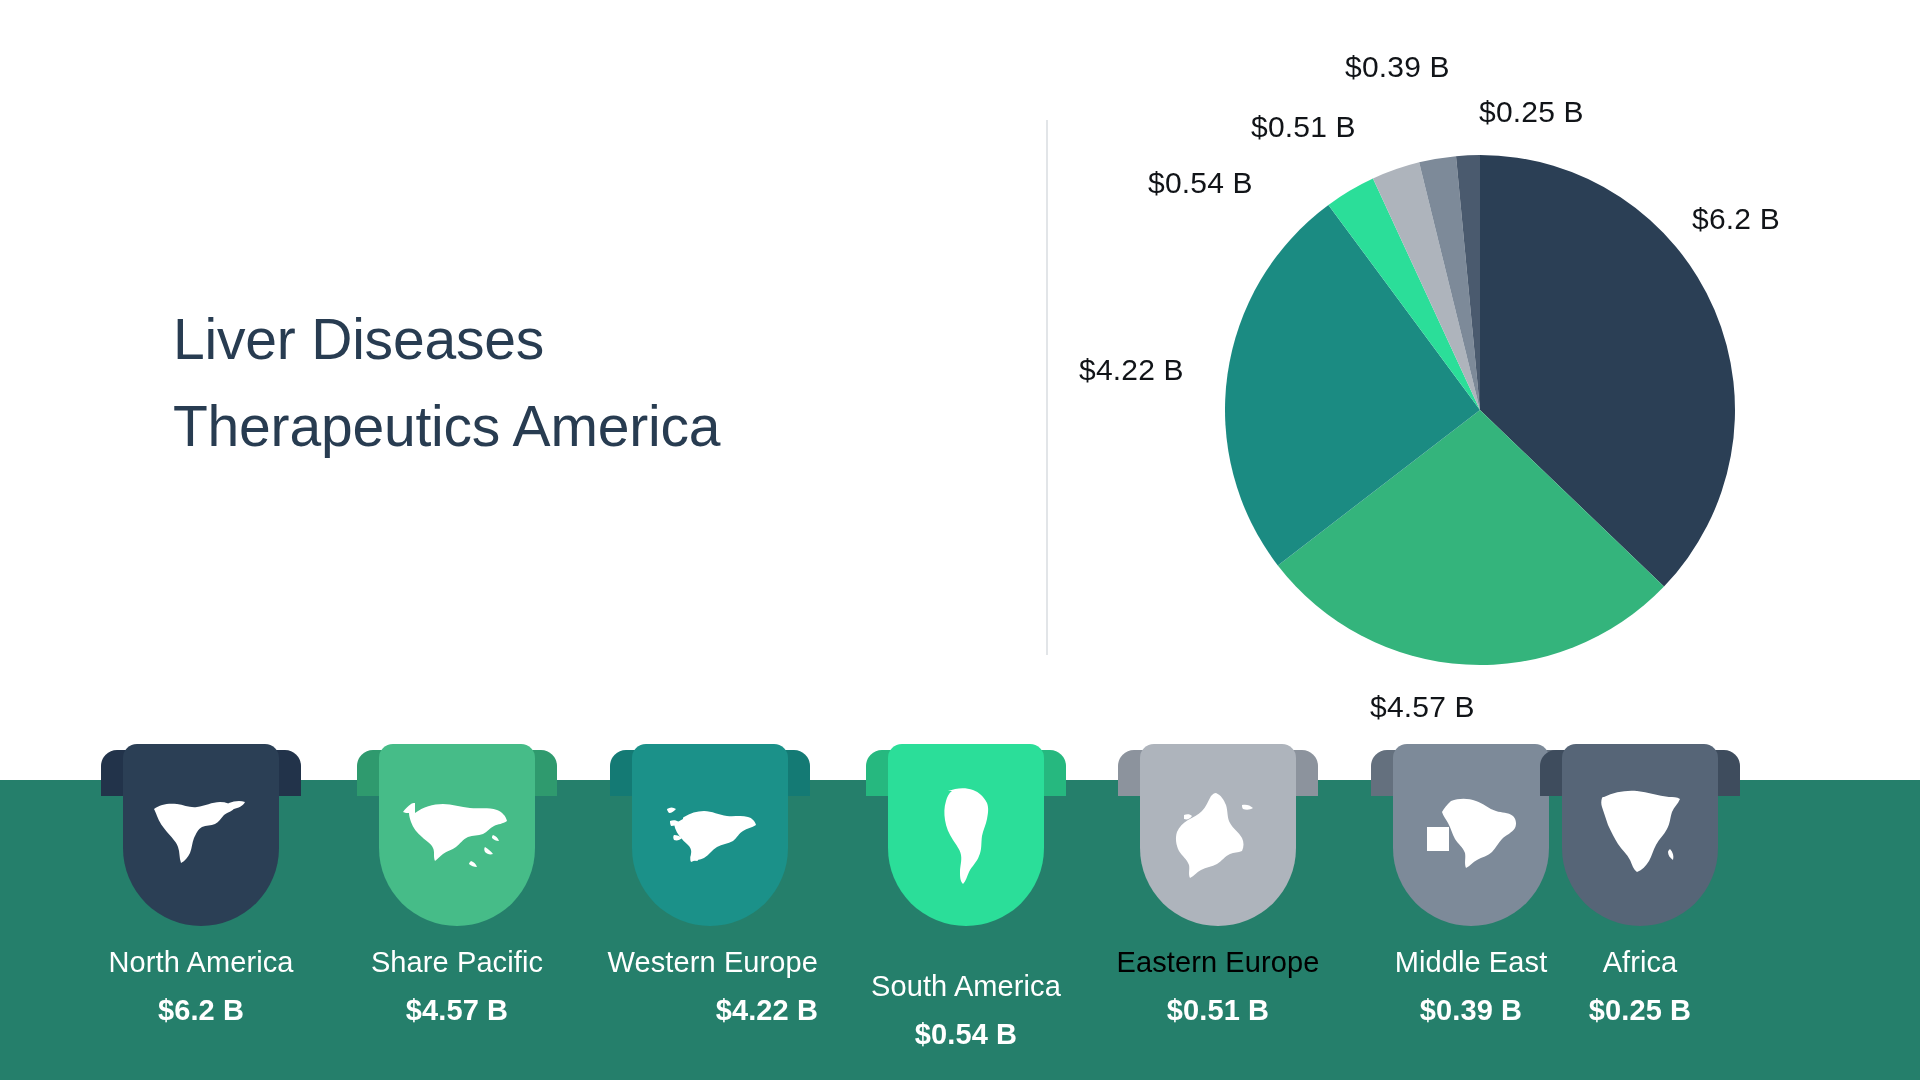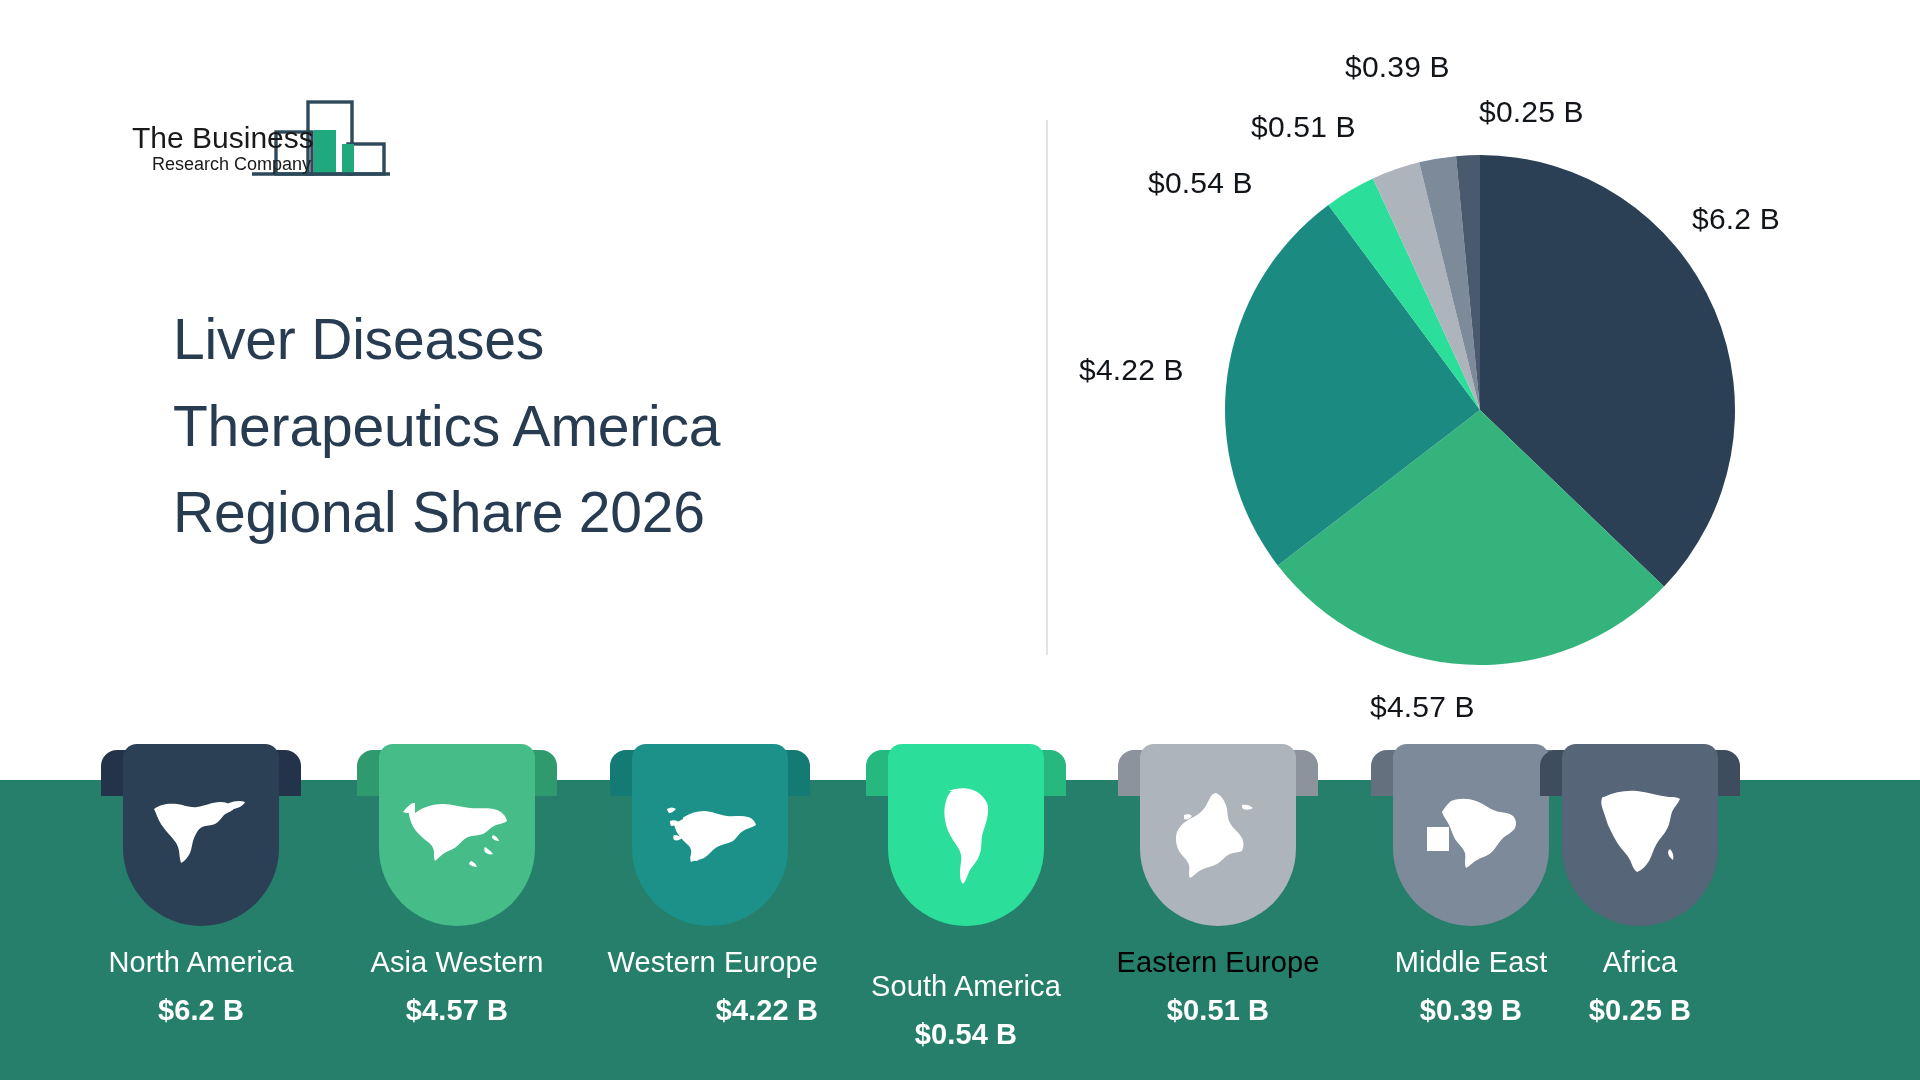--- a/index.html
+++ b/index.html
@@ -75,41 +75,24 @@
     margin-top:19px;white-space:nowrap;letter-spacing:0.1px;
   }
 </style>
 </head>
 <body style="background: rgb(255, 255, 255);">
 
 <div class="stage">
 
   <div class="band" style="background: rgb(37, 127, 107);"></div>
 
-  <div class="logo">
-    <svg width="300" height="90" viewBox="0 0 300 90" aria-hidden="true">
-
-      <g fill="none" stroke="#2C4A5A" stroke-width="3.4">
-        <rect x="180" y="2" width="44" height="72"></rect>
-        <rect x="148" y="32" width="36" height="42"></rect>
-        <rect x="220" y="44" width="36" height="30"></rect>
-      </g>
-      <rect x="186" y="30" width="22" height="44" fill="#20A97F"></rect>
-      <rect x="214" y="44" width="12" height="30" fill="#20A97F"></rect>
-      <line x1="124" y1="74" x2="262" y2="74" stroke="#2C4A5A" stroke-width="3.4"></line>
-
-      <text x="4" y="48" font-family="'Liberation Sans',sans-serif" font-size="30" fill="#1A1A1A">The Business</text>
-      <text x="24" y="70" font-family="'Liberation Sans',sans-serif" font-size="18" fill="#1A1A1A">Research Company</text>
-    </svg>
-  </div>
 
   <h1 class="title" style="color: rgb(40, 60, 81); margin-left: 43px;">
     <span class="ln">Liver Diseases</span>
     <span class="ln">Therapeutics America</span>
-    <span class="ln">Regional Share 2026</span>
   </h1>
 
   <div class="divider" style="background: rgb(226, 229, 232);"></div>
 
   <div class="pie-wrap">
     <svg width="640" height="560" viewBox="0 0 640 560">
       <g id="pie-slices">
           <path d="M 320 280 L 320.00 25.00 A 255 255 0 0 1 504.01 456.54 Z" fill="#2B3F55"></path>
           <path d="M 320 280 L 504.01 456.54 A 255 255 0 0 1 117.84 435.42 Z" fill="#34B47C"></path>
           <path d="M 320 280 L 117.84 435.42 A 255 255 0 0 1 168.41 74.95 Z" fill="#1B8B82"></path>
@@ -147,21 +130,21 @@
     <div class="card" style="left:349px;">
       <div class="badge-wrap">
         <div class="tab" style="background: rgb(47, 154, 110);"></div>
         <div class="pin" style="background: rgb(70, 188, 136);">
           <svg width="112" height="96" viewBox="0 0 112 96" aria-hidden="true">
             <path fill="#fff" d="M14 26c8-6 18-9 28-9 9 0 18 3 27 4 9 1 18-1 27 2 5 2 9 6 10 11-4 3-9 3-13 5-4 2-7 6-11 8-5 2-10 1-15 3-5 2-8 7-12 10-4 3-9 4-13 7-3 2-5 5-8 7-2-4 0-9-2-13-2-5-7-7-11-11-5-4-9-9-11-15-1-3-2-6-2-9-2 0-4 0-6-1 2-3 5-6 8-8 1-1 2-1 4-1z"></path>
             <path fill="#fff" d="M84 60c3 2 6 4 8 7-3 1-6 0-8-2-1-2-1-4 0-5zM70 74c3 1 5 3 6 6-3 0-6-1-8-3 0-1 1-2 2-3zM92 48c3 1 5 3 6 6-3 0-5-1-7-3 0-1 0-2 1-3z"></path>
           </svg>
         </div>
       </div>
-      <div class="cname" style="color: rgb(255, 255, 255);">Asia Western</div>
+      <div class="cname" style="color: rgb(255, 255, 255);">Share Pacific</div>
       <div class="cval" style="color: rgb(255, 255, 255);">$4.57 B</div>
     </div>
 
     <div class="card" style="left:602px;align-items:flex-end;">
       <div class="badge-wrap">
         <div class="tab" style="background: rgb(20, 122, 116);"></div>
         <div class="pin" style="background: rgb(27, 145, 137);">
           <svg width="112" height="96" viewBox="0 0 112 96" aria-hidden="true">
             <path fill="#fff" d="M30 30c6-4 13-6 20-6 8 0 15 4 23 5 7 1 14-1 21 1 4 1 7 4 8 8-4 3-9 3-13 6-4 2-6 7-10 10-5 3-11 3-16 6-5 3-8 8-13 11-4 2-9 2-13 4-2-4 1-8 0-12-1-5-6-7-9-11-4-4-7-9-8-15 3-2 6-3 9-5 0-1 0-2 1-2z"></path>
             <path fill="#fff" d="M16 34c3-1 6-1 9 1-2 3-5 4-8 4-1-2-1-4-1-5zM20 48c3 0 6 1 8 3-2 2-5 3-8 2-1-2-1-4 0-5zM13 22c3-2 6-2 9 0-2 2-4 4-7 4-1-1-2-3-2-4zM38 68c3 1 5 3 6 6-3 0-6-1-7-3-1-1 0-2 1-3z"></path>

